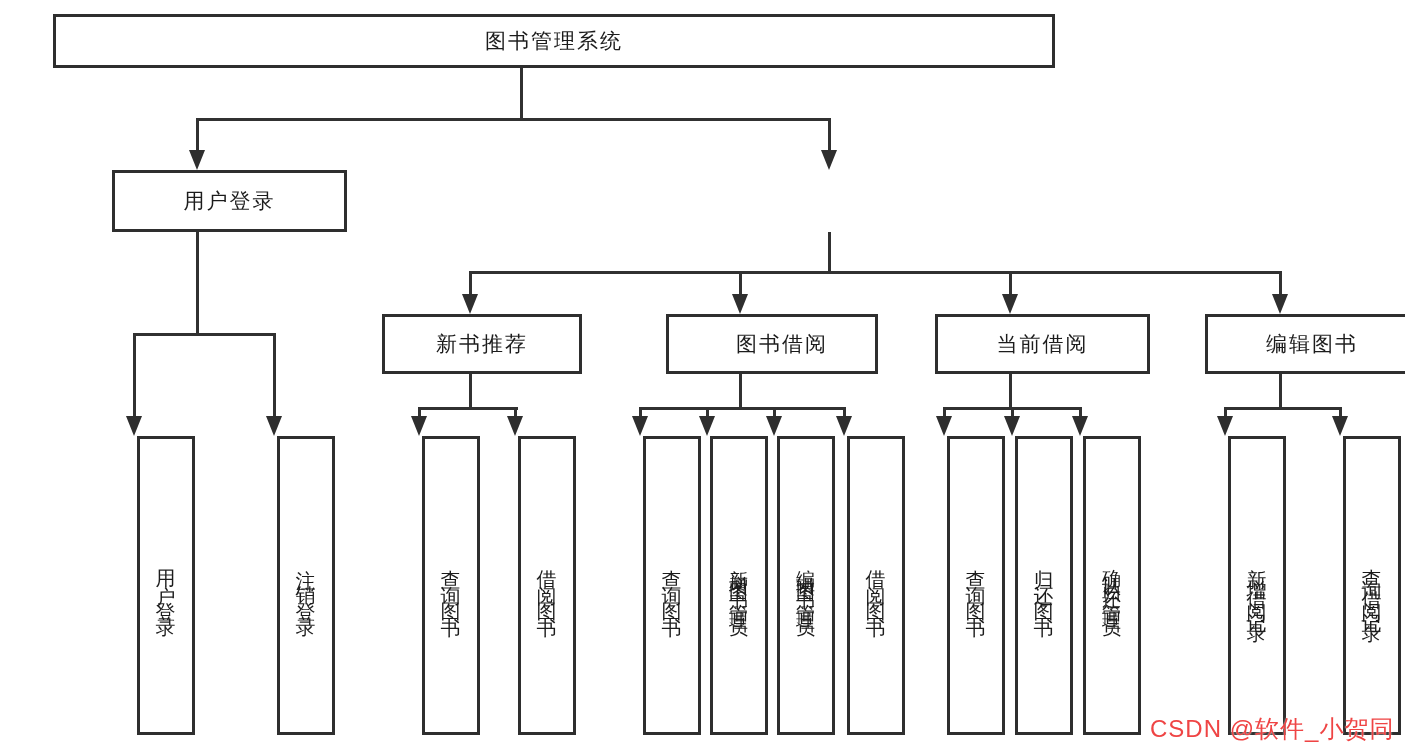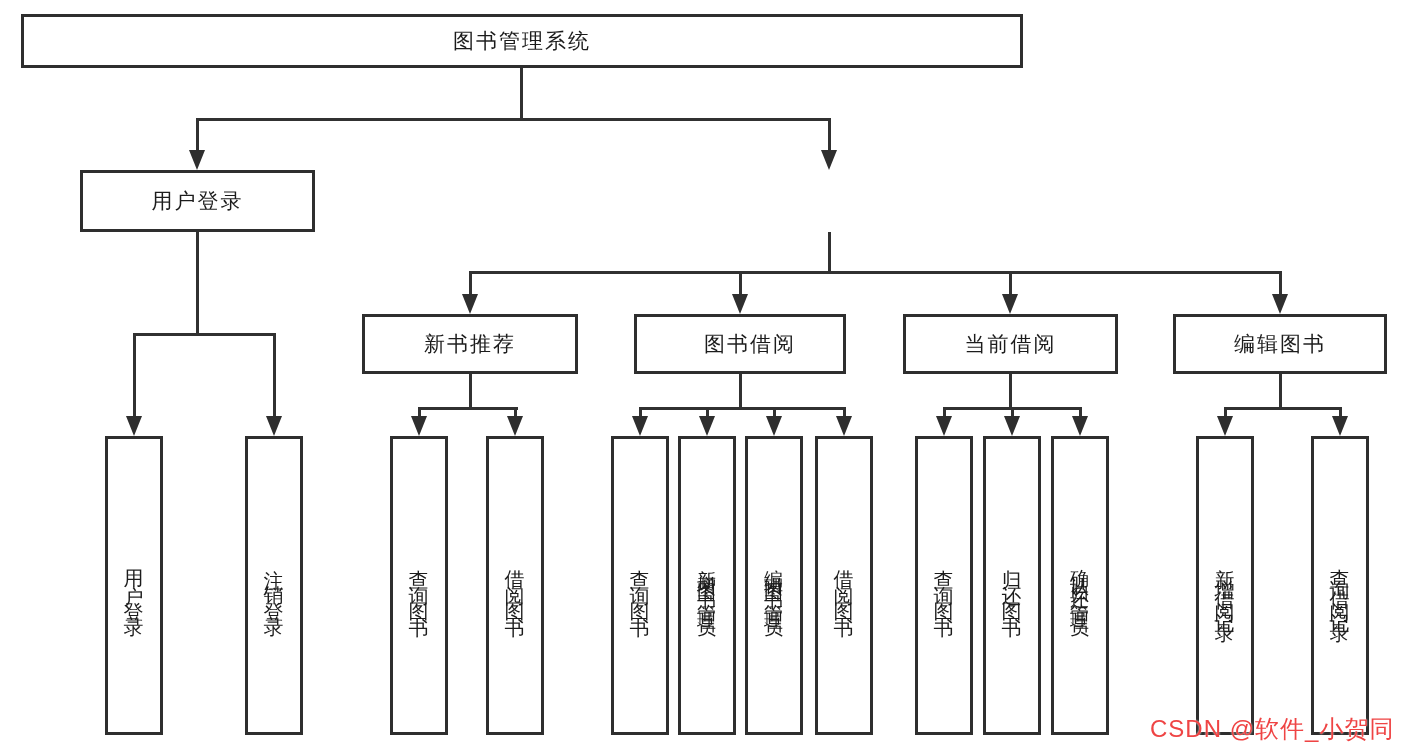--- a/index.html
+++ b/index.html
@@ -3,21 +3,21 @@
 <meta charset="utf-8">
 <style>
   html,body{margin:0;padding:0;background:#fff;}
   .canvas{
     position:relative;width:1405px;height:747px;background:#ffffff;
     font-family:"Liberation Sans",sans-serif;color:#1c1c1c;overflow:hidden;
   }
   .box{
     position:absolute;border:3px solid #2e2e2e;background:#fff;
     display:flex;align-items:center;justify-content:center;
-    box-sizing:border-box;font-size:21px;letter-spacing:2px;
+    box-sizing:border-box;font-size:21px;letter-spacing:2px;margin-left:32px;
   }
   .vtext{
     writing-mode:vertical-rl;text-orientation:mixed;
     font-size:20px;line-height:1;white-space:nowrap;
   }
   .vs{letter-spacing:16px;}
   .vm{letter-spacing:11px;}
   .vl{letter-spacing:7px;font-size:19px;}
   .vline{position:absolute;width:3px;background:#313131;}
   .hline{position:absolute;height:3px;background:#313131;}
@@ -38,21 +38,21 @@
 
   <div class="box" style="left:21px;top:14px;width:1002px;height:54px;">
     <span>图书管理系统</span>
   </div>
 
   <div class="box" style="left:80px;top:170px;width:235px;height:62px;">
     <span>用户登录</span>
   </div>
 
 
-  <div class="box" style="left:362px;top:314px;width:216px;height:60px;">
+  <div class="box" style="left:350px;top:314px;width:200px;height:60px;">
     <span>新书推荐</span>
   </div>
 
   <div class="box" style="left:634px;top:314px;width:212px;height:60px;padding-left:20px;">
     <span>图书借阅</span>
   </div>
 
   <div class="box" style="left:903px;top:314px;width:215px;height:60px;">
     <span>当前借阅</span>
   </div>

